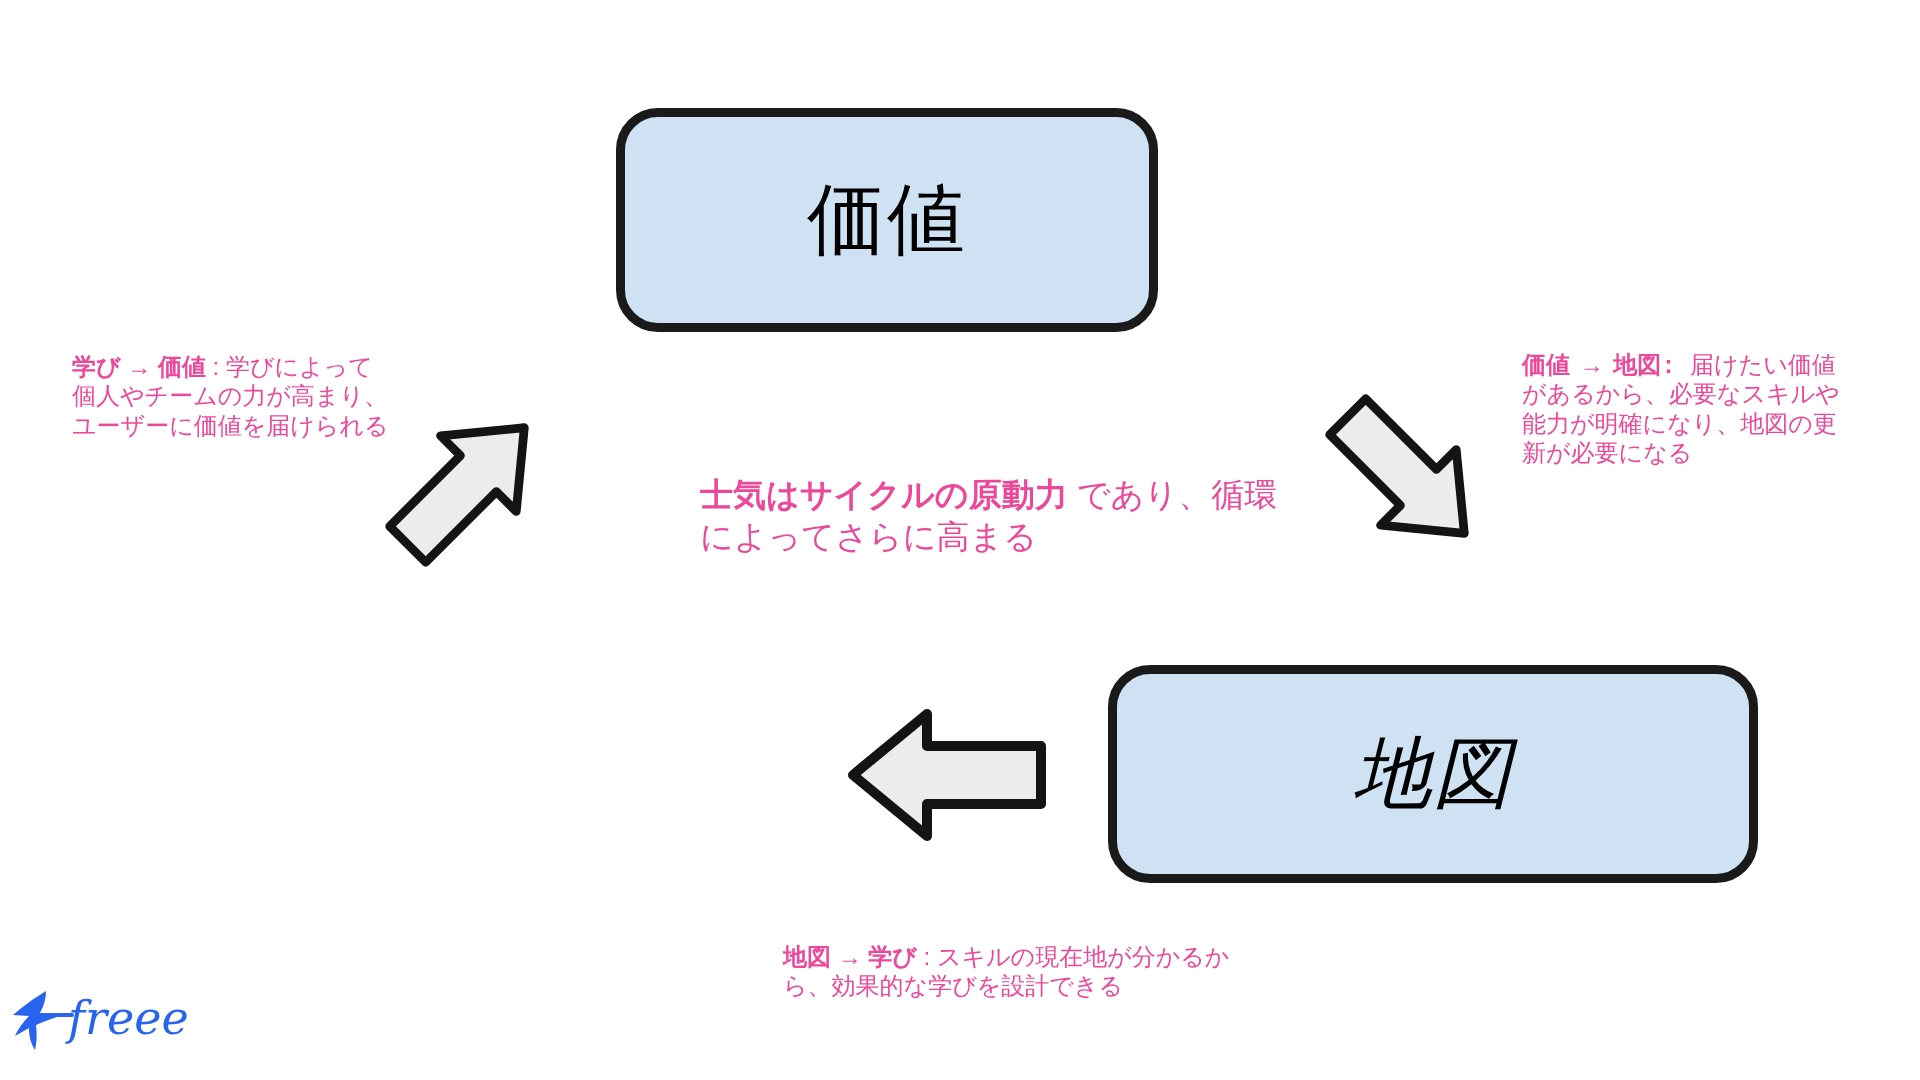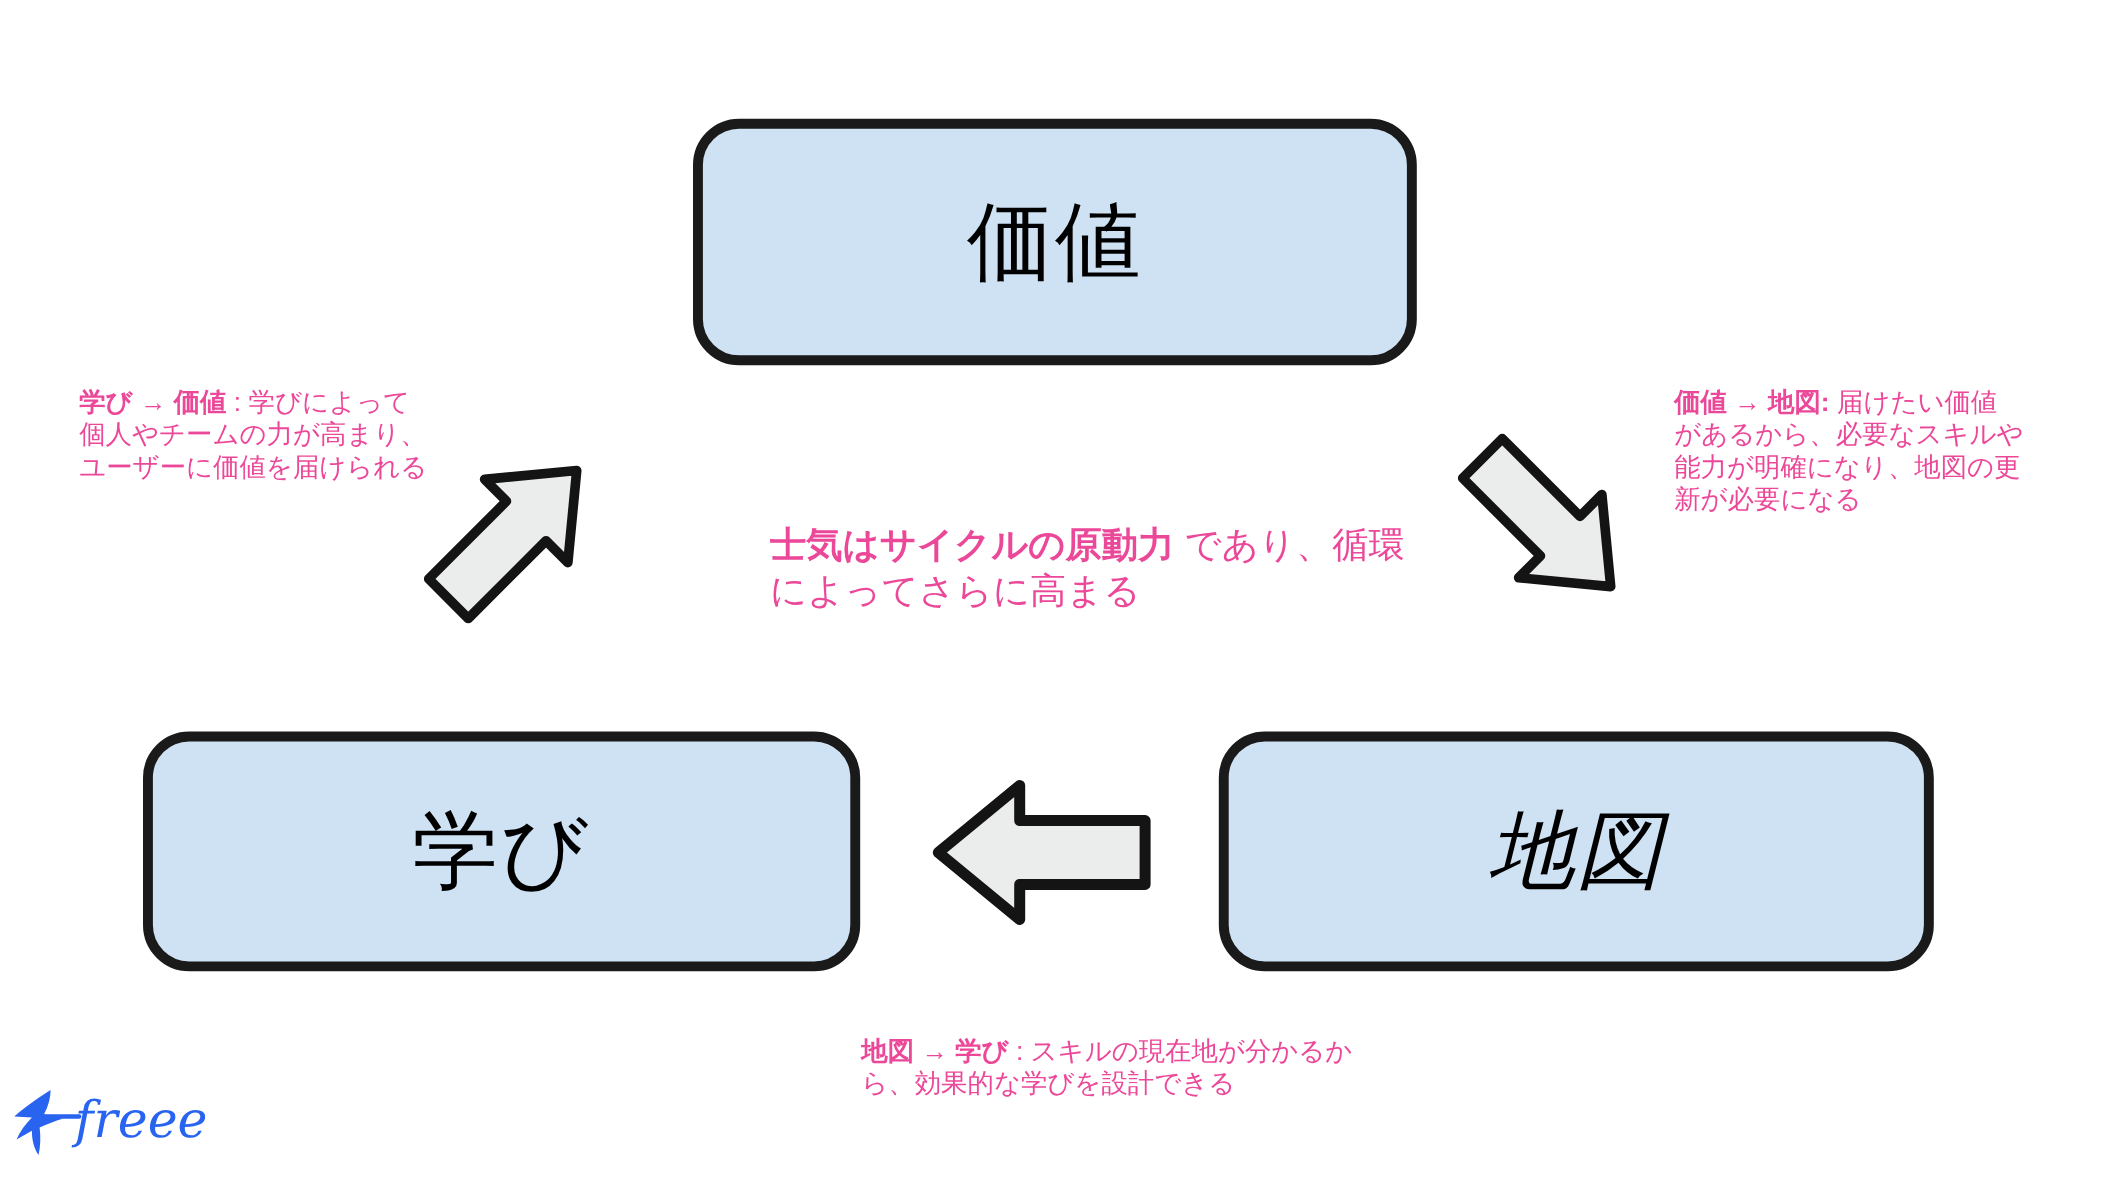--- a/index.html
+++ b/index.html
@@ -22,21 +22,21 @@
     display: flex;
     align-items: center;
     justify-content: center;
     box-sizing: border-box;
   }
   .node-label {
     font-size: 78px;
     letter-spacing: 2px;
     color: #000000;
   }
-  .node-value    { left: 630px;  top: 108px; width: 658px; height: 224px; }
+  .node-value    { left: 616px;  top: 108px; width: 542px; height: 224px; }
   .node-learning { left: 130px;  top: 665px; width: 652px; height: 218px; }
   .node-map      { left: 1108px; top: 665px; width: 650px; height: 218px; font-style: italic; }
 
   
   .arrow { position: absolute; overflow: visible; }
   .arrow path {
     fill: #ebedec;
     stroke: #141414;
     stroke-width: 10;
     stroke-linejoin: round;
@@ -48,21 +48,21 @@
   
   .annotation {
     position: absolute;
     font-size: 24px;
     line-height: 1.22;
     white-space: nowrap;
     color: #ec4899;
   }
   .annotation .b { font-weight: bold; }
   .ann-learning-to-value { left: 72px;   top: 352px; }
-  .ann-value-to-map      { left: 1522px; top: 352px; }
+  .ann-value-to-map      { left: 1522px; top: 352px; font-family: Liberation Mono, monospace; }
   .ann-map-to-learning   { left: 758px;  top: 942px; margin-left: 25px; }
   .ann-cycle-center-note { left: 700px;  top: 474px; font-size: 33px; line-height: 1.27; }
 
   
   .logo { position: absolute; left: 10px; top: 990px; width: 180px; height: 64px; }
   .logo svg { width: 100%; height: 100%; overflow: visible; }
   .logo .bird { fill: #2864f0; }
   .logo .bar  { stroke: #2864f0; stroke-width: 4; stroke-linecap: round; fill: none; }
   .logo .wordmark {
     fill: #2864f0;
@@ -71,23 +71,20 @@
     font-size: 46px;
   }
 </style>
 </head>
 <body>
 
 <div class="canvas">
 
   <div class="node node-value">
     <span class="node-label">価値</span>
-  </div>
-  <div class="node node-learning">
-    <span class="node-label">学び</span>
   </div>
   <div class="node node-map">
     <span class="node-label">地図</span>
   </div>
 
   <svg class="arrow arrow-up-right" viewBox="0 0 200 130" aria-hidden="true">
     <path d="M194,65 L120,4 L120,36 L6,36 L6,94 L120,94 L120,126 Z"></path>
   </svg>
   <svg class="arrow arrow-down-right" viewBox="0 0 200 130" aria-hidden="true">
     <path d="M194,65 L120,4 L120,36 L6,36 L6,94 L120,94 L120,126 Z"></path>

